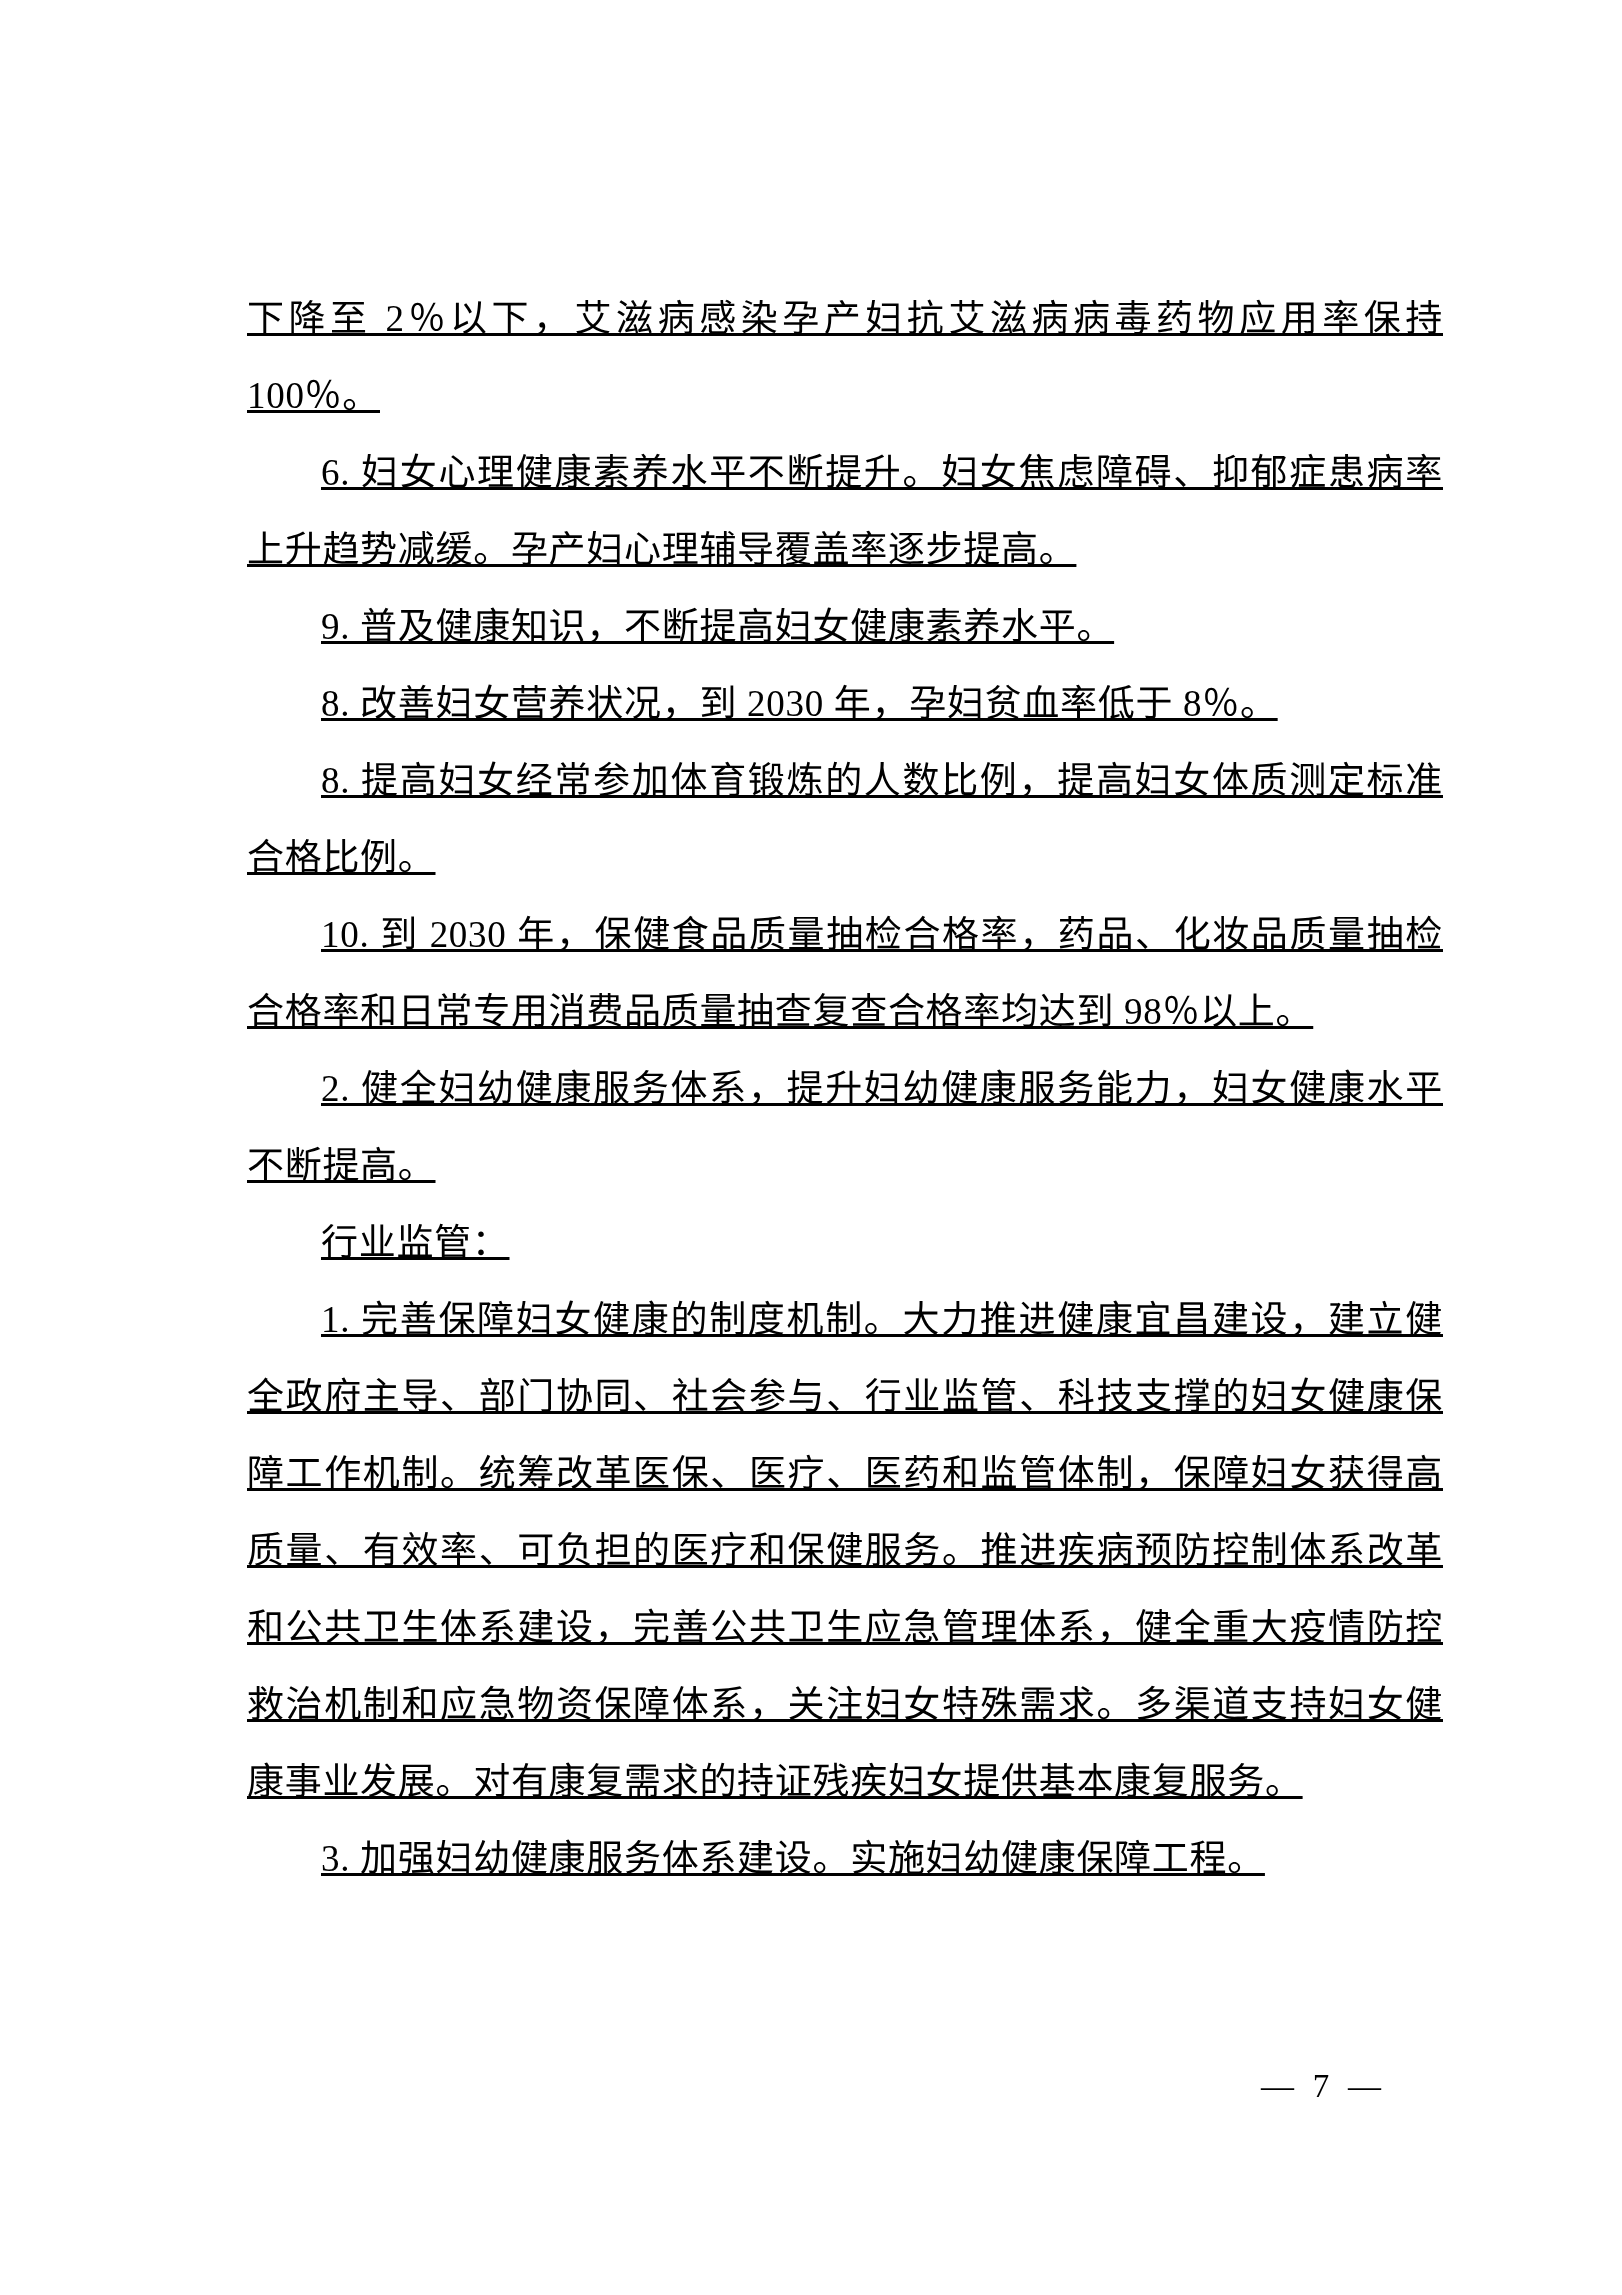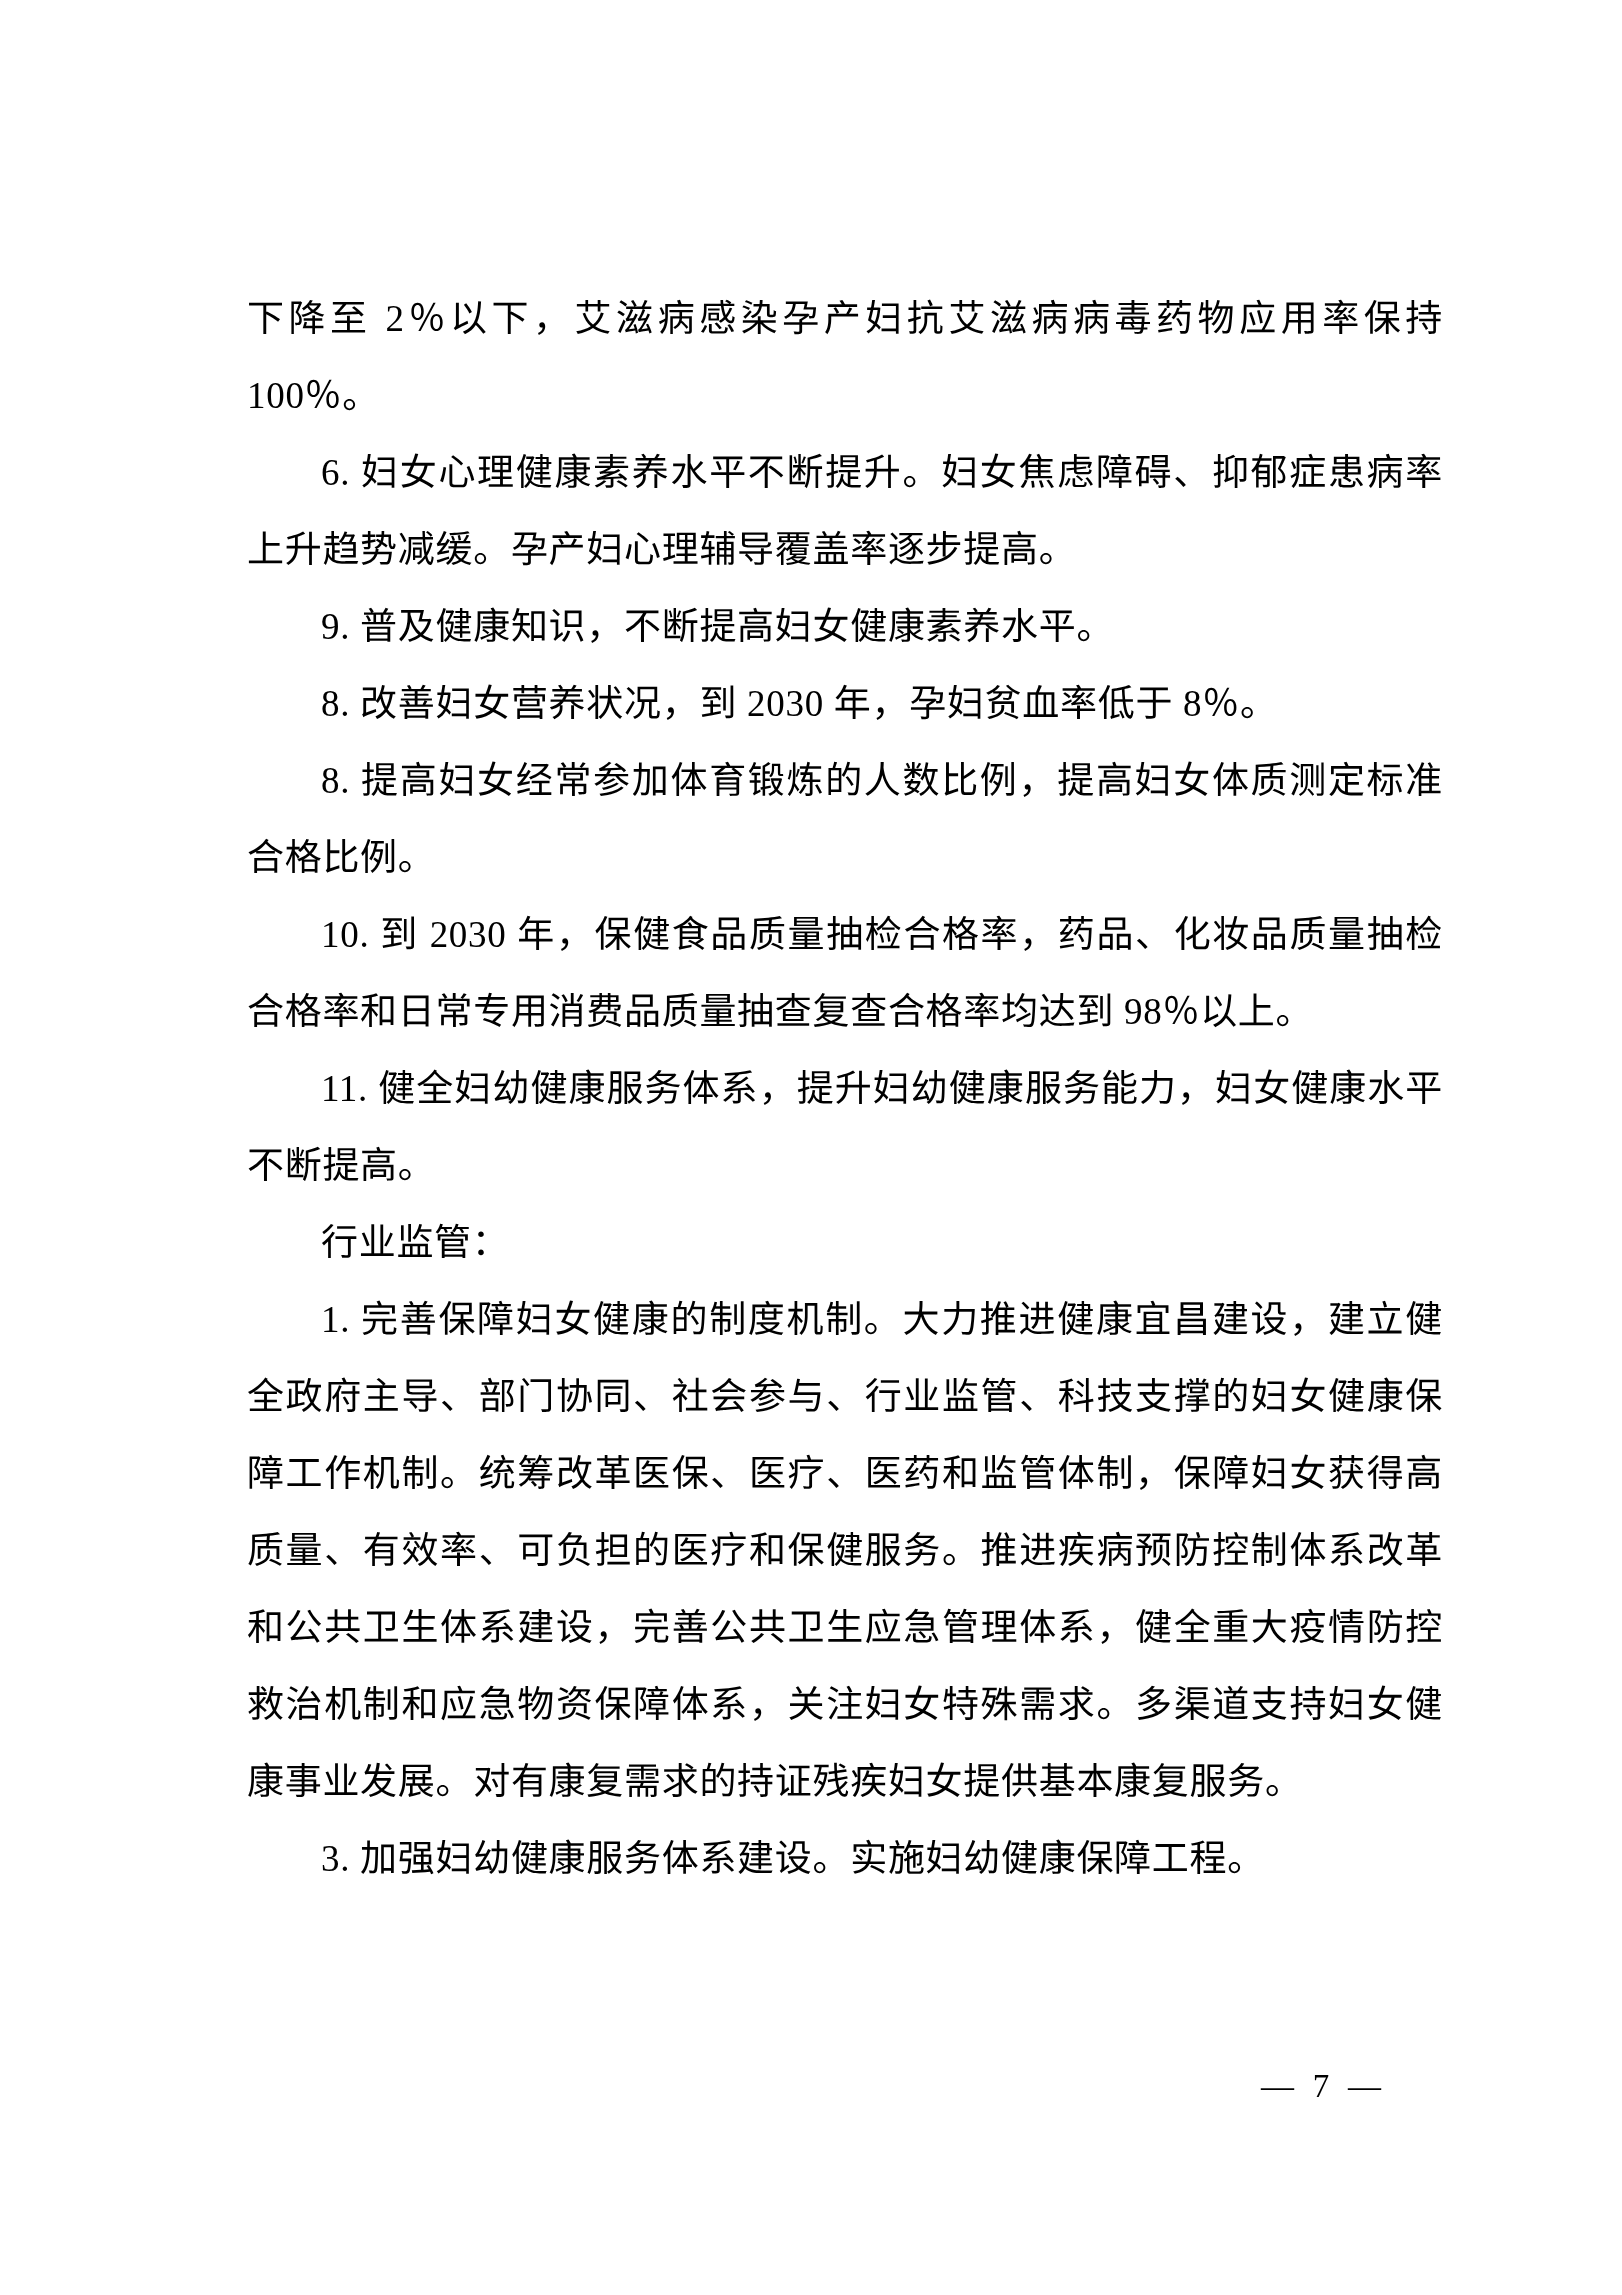--- a/index.html
+++ b/index.html
@@ -19,20 +19,21 @@
   .content {
     position: absolute;
     left: 247px;
     top: 280px;
     width: 1196px;
     font-size: 37px;
     line-height: 77px;
     text-align: justify;
     text-justify: inter-ideograph;
     letter-spacing: 0.7px;
+    text-decoration: underline;
   }
   .content p {
     margin: 0;
     padding: 0;
     text-indent: 2em;
   }
   .content p.no-indent {
     text-indent: 0;
   }
   .page-footer {
@@ -49,21 +50,21 @@
 <body>
 
 <div class="page">
   <div class="content">
     <p class="no-indent">下降至 2％以下，艾滋病感染孕产妇抗艾滋病病毒药物应用率保持 100％。</p>
     <p>6. 妇女心理健康素养水平不断提升。妇女焦虑障碍、抑郁症患病率上升趋势减缓。孕产妇心理辅导覆盖率逐步提高。</p>
     <p>9. 普及健康知识，不断提高妇女健康素养水平。</p>
     <p>8. 改善妇女营养状况，到 2030 年，孕妇贫血率低于 8％。</p>
     <p>8. 提高妇女经常参加体育锻炼的人数比例，提高妇女体质测定标准合格比例。</p>
     <p>10. 到 2030 年，保健食品质量抽检合格率，药品、化妆品质量抽检合格率和日常专用消费品质量抽查复查合格率均达到 98％以上。</p>
-    <p>11. 健全妇幼健康服务体系，提升妇幼健康服务能力，妇女健康水平不断提高。</p>
+    <p>2. 健全妇幼健康服务体系，提升妇幼健康服务能力，妇女健康水平不断提高。</p>
     <p>行业监管：</p>
     <p>1. 完善保障妇女健康的制度机制。大力推进健康宜昌建设，建立健全政府主导、部门协同、社会参与、行业监管、科技支撑的妇女健康保障工作机制。统筹改革医保、医疗、医药和监管体制，保障妇女获得高质量、有效率、可负担的医疗和保健服务。推进疾病预防控制体系改革和公共卫生体系建设，完善公共卫生应急管理体系，健全重大疫情防控救治机制和应急物资保障体系，关注妇女特殊需求。多渠道支持妇女健康事业发展。对有康复需求的持证残疾妇女提供基本康复服务。</p>
     <p>3. 加强妇幼健康服务体系建设。实施妇幼健康保障工程。</p>
   </div>
 
   <div class="page-footer">— 7 —</div>
 </div>
 
 
 </body></html>

